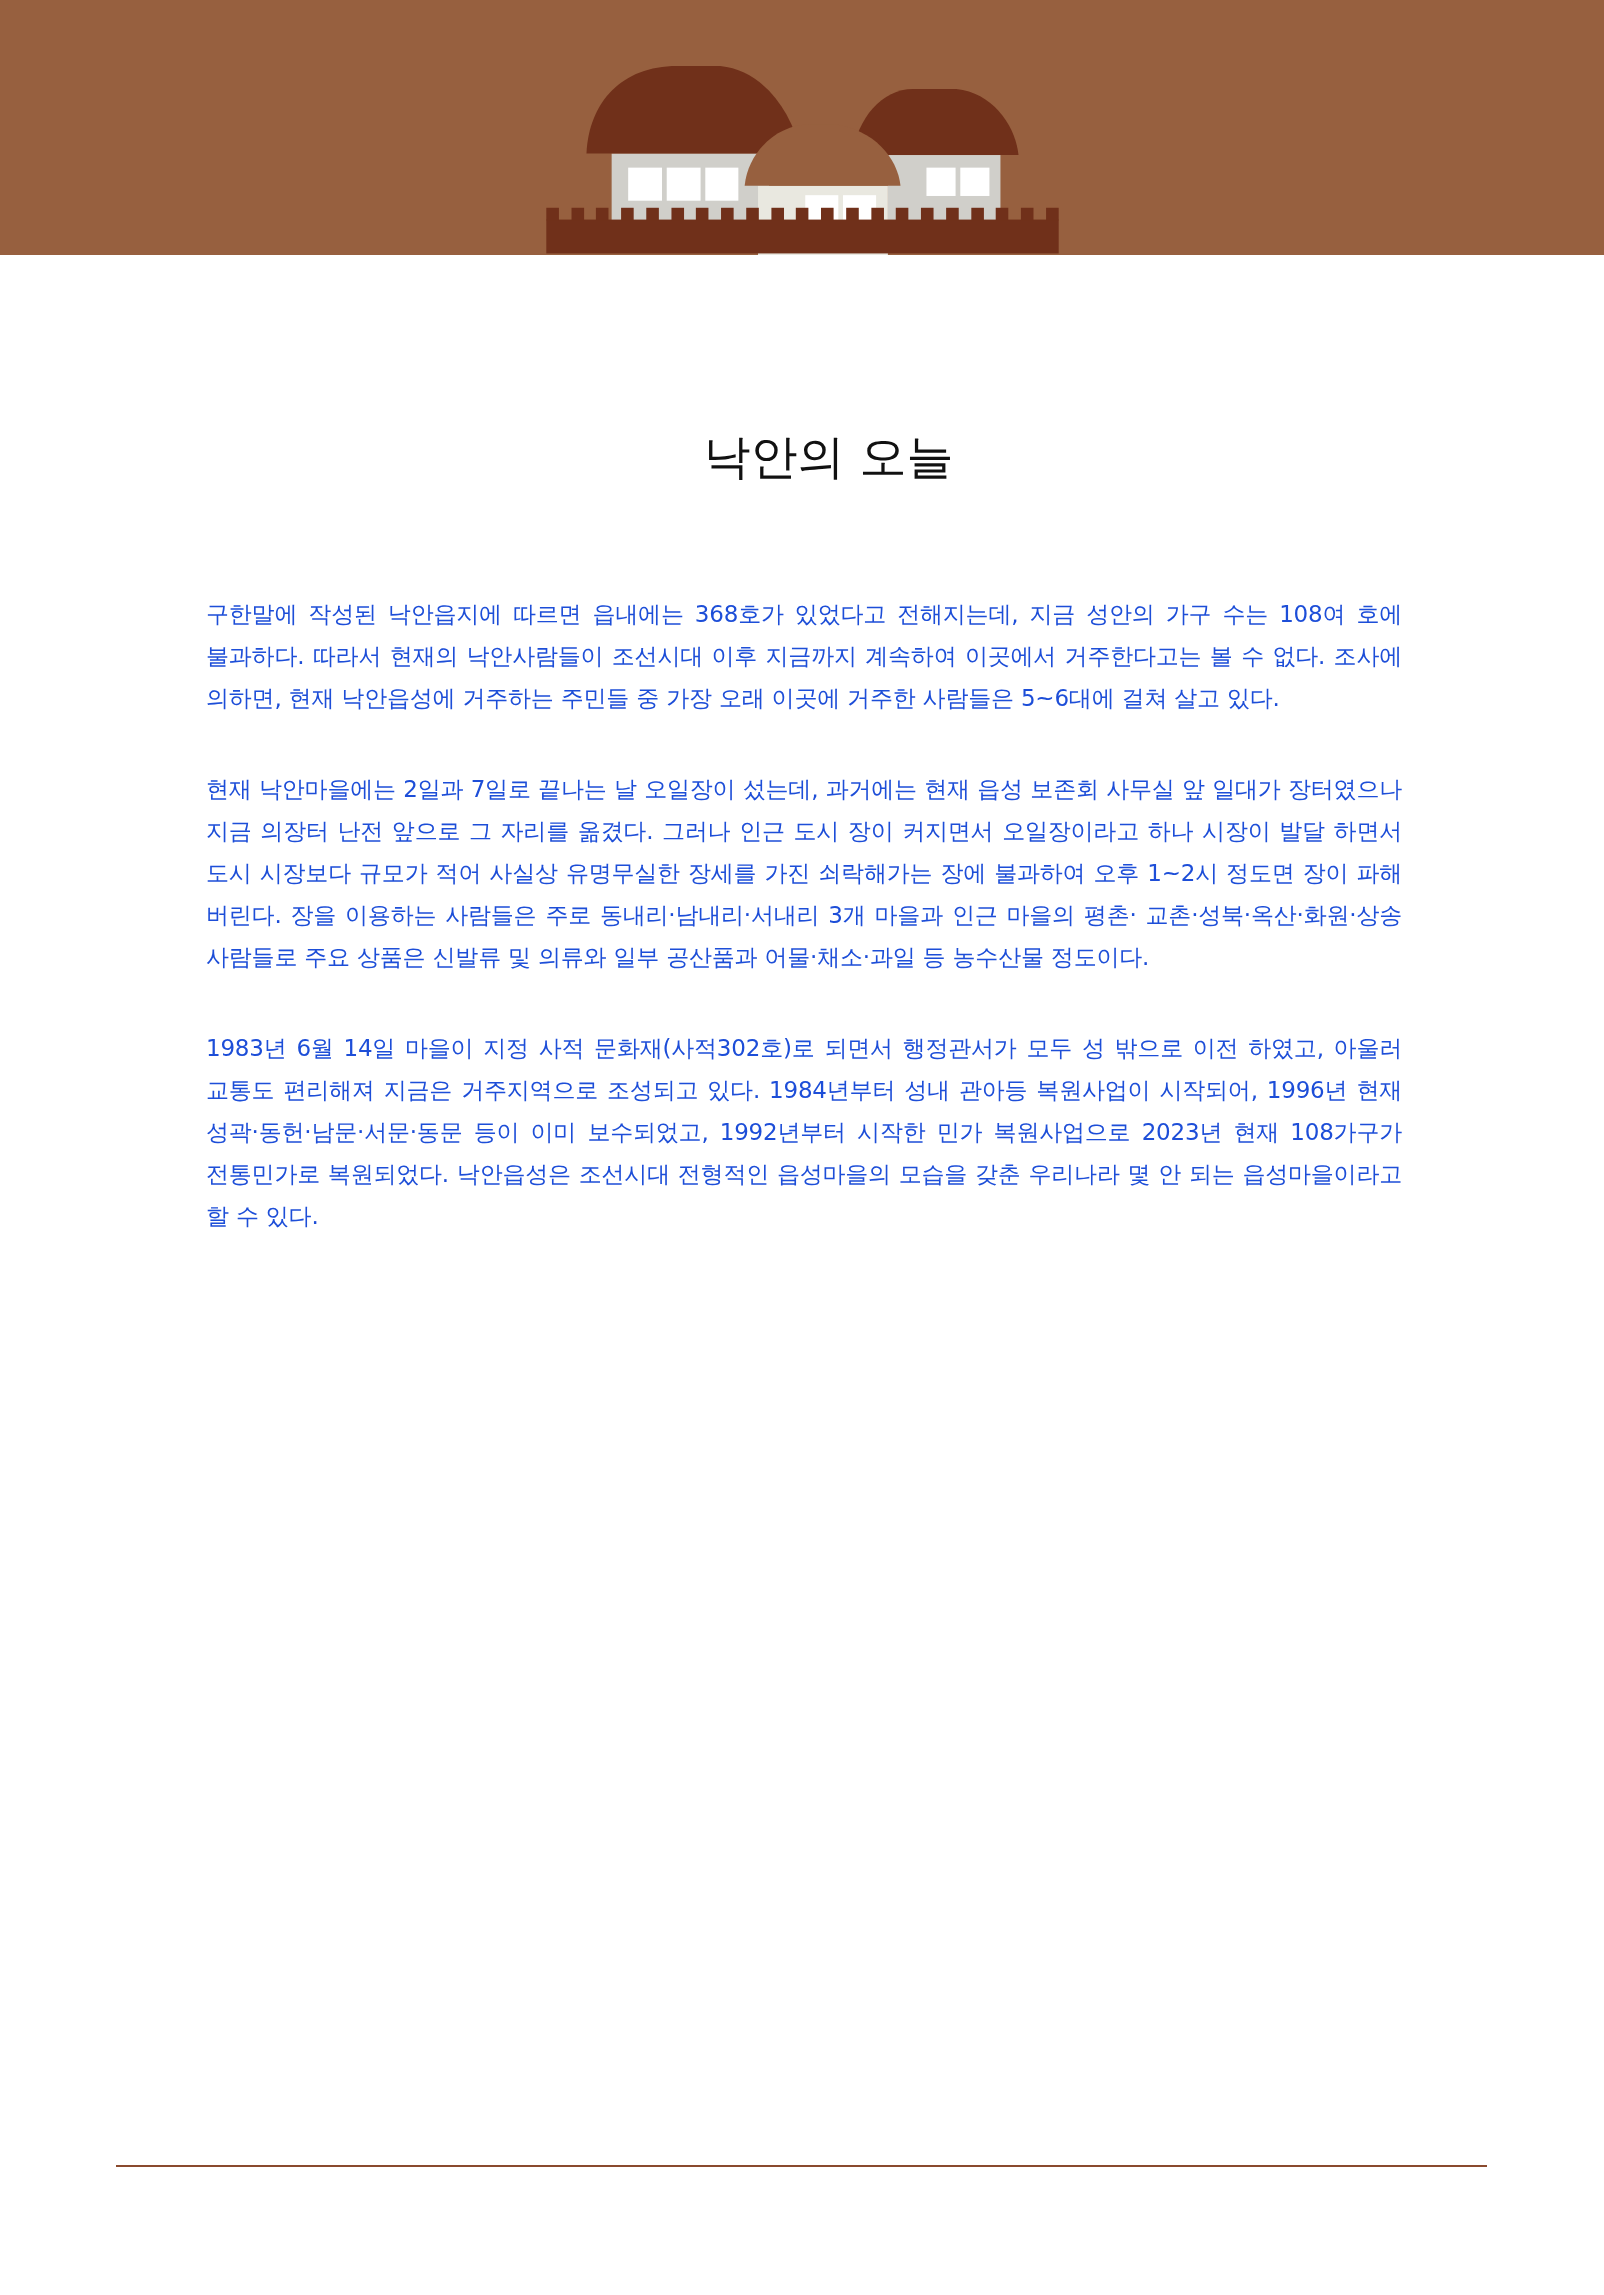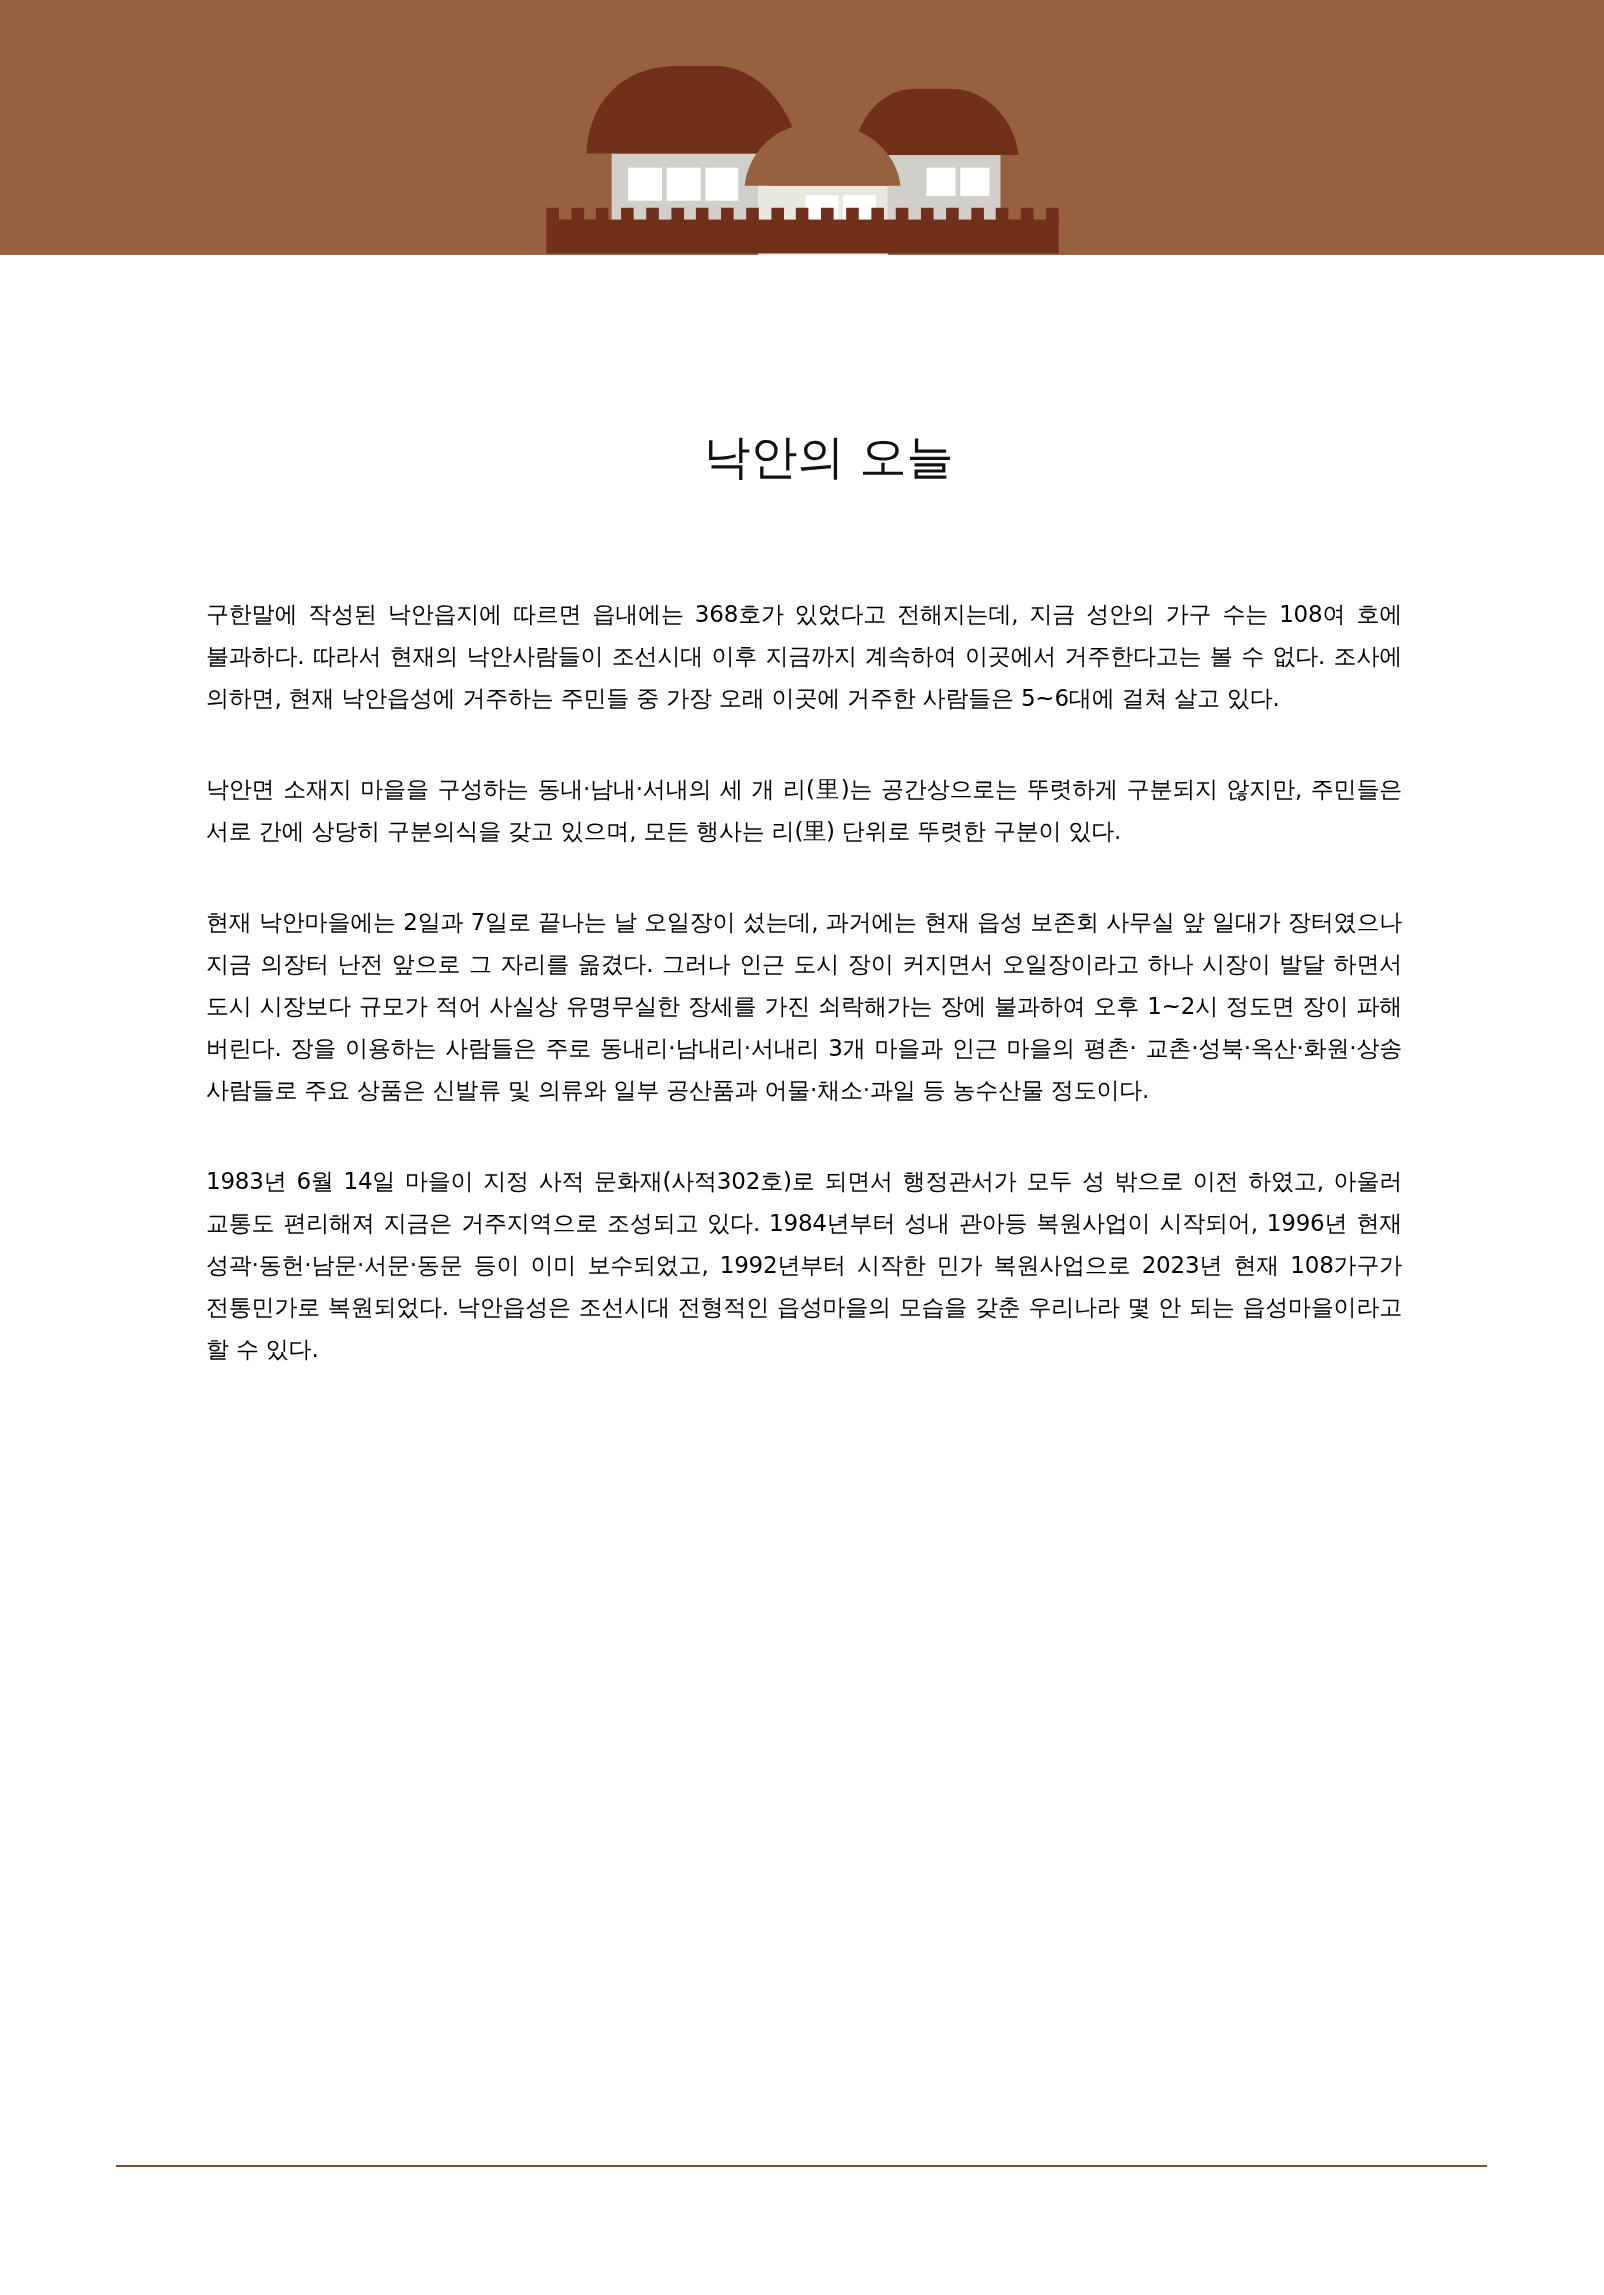--- a/index.html
+++ b/index.html
@@ -41,21 +41,21 @@
     top: 593px;
     width: 1196px;
   }
   .para {
     margin: 0 0 49px 0;
     font-size: 23px;
     line-height: 42px;
     text-align: justify;
     text-justify: inter-character;
     word-break: keep-all;
-    color: #000000;
+    color: #1d4ed8;
     letter-spacing: -0.2px;
   }
   .footer-rule {
     position: absolute;
     left: 116px;
     top: 2165px;
     width: 1371px;
     height: 2.4px;
     background: #8a4a2e;
   }
@@ -112,19 +112,18 @@
       <rect x="1297" y="264" width="16" height="16"></rect>
       <rect x="1329" y="264" width="16" height="16"></rect>
     </g>
   </svg>
 </div>
 
 <h1 class="title">낙안의 오늘</h1>
 
 <div class="content">
   <p class="para">구한말에 작성된 낙안읍지에 따르면 읍내에는 368호가 있었다고 전해지는데, 지금 성안의 가구 수는 108여 호에 불과하다. 따라서 현재의 낙안사람들이 조선시대 이후 지금까지 계속하여 이곳에서 거주한다고는 볼 수 없다. 조사에 의하면, 현재 낙안읍성에 거주하는 주민들 중 가장 오래 이곳에 거주한 사람들은 5~6대에 걸쳐 살고 있다.</p>
-  <p class="para">낙안면 소재지 마을을 구성하는 동내·남내·서내의 세 개 리(里)는 공간상으로는 뚜렷하게 구분되지 않지만, 주민들은 서로 간에 상당히 구분의식을 갖고 있으며, 모든 행사는 리(里) 단위로 뚜렷한 구분이 있다.</p>
   <p class="para">현재 낙안마을에는 2일과 7일로 끝나는 날 오일장이 섰는데, 과거에는 현재 읍성 보존회 사무실 앞 일대가 장터였으나 지금 의장터 난전 앞으로 그 자리를 옮겼다. 그러나 인근 도시 장이 커지면서 오일장이라고 하나 시장이 발달 하면서 도시 시장보다 규모가 적어 사실상 유명무실한 장세를 가진 쇠락해가는 장에 불과하여 오후 1~2시 정도면 장이 파해 버린다. 장을 이용하는 사람들은 주로 동내리·남내리·서내리 3개 마을과 인근 마을의 평촌· 교촌·성북·옥산·화원·상송 사람들로 주요 상품은 신발류 및 의류와 일부 공산품과 어물·채소·과일 등 농수산물 정도이다.</p>
   <p class="para">1983년 6월 14일 마을이 지정 사적 문화재(사적302호)로  되면서 행정관서가 모두 성 밖으로 이전 하였고, 아울러 교통도 편리해져 지금은 거주지역으로 조성되고 있다. 1984년부터 성내 관아등 복원사업이 시작되어, 1996년 현재 성곽·동헌·남문·서문·동문 등이 이미 보수되었고, 1992년부터 시작한 민가 복원사업으로 2023년 현재 108가구가 전통민가로 복원되었다. 낙안읍성은 조선시대 전형적인 읍성마을의 모습을 갖춘 우리나라 몇 안 되는 읍성마을이라고 할 수 있다.</p>
 </div>
 
 <div class="footer-rule"></div>
 
 
 </body></html>

